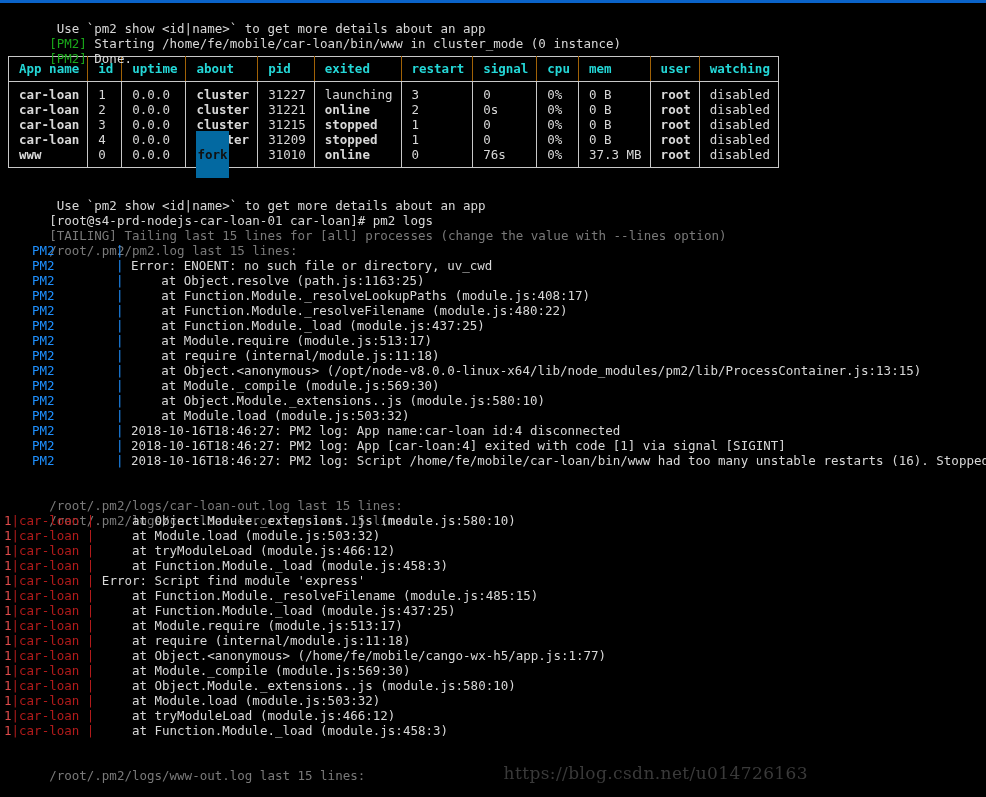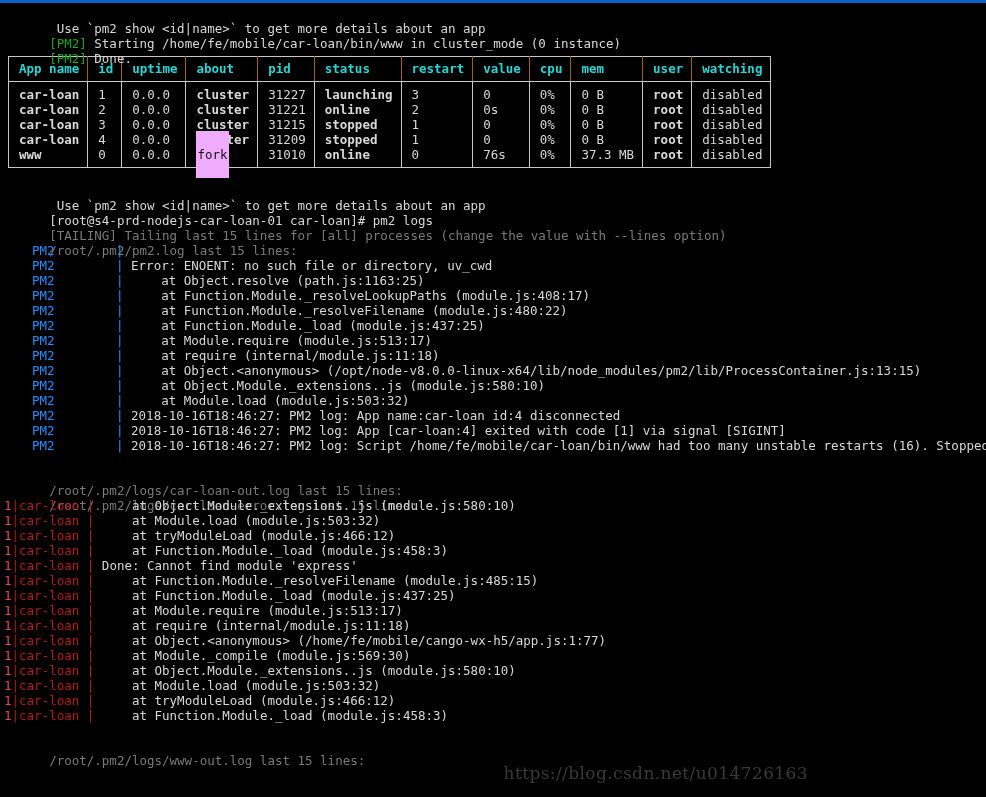--- a/index.html
+++ b/index.html
@@ -75,29 +75,29 @@
     padding: 0px 8px 0px 10px;
     height: 15px;
     white-space: nowrap;
     color: #d8d8d8;
   }
   .pm2table tr.firstrow td { padding-top: 5px; }
   .pm2table tr.lastrow td { padding-bottom: 5px; margin-left: 30px; }
   .pm2table th:last-child, .pm2table td:last-child { border-right: none; }
   .cell-app { color: #24d7d7; font-weight: bold; }
   .cell-mode { color: #3b78ff; font-weight: bold; text-align: right; }
-  .cell-launching { color: #3b78ff; font-weight: bold; }
+  .cell-launching { color: #3b78ff; font-weight: normal; }
   .cell-online { color: #1aa81a; font-weight: bold; }
   .cell-stopped { color: #e04b4b; font-weight: bold; }
   .cell-user { color: #f2f2f2; font-weight: bold; }
   .cell-watching { color: #6e6e6e; }
   .inv {
-    background: #f0abfc;
+    background: #0369a1;
     color: #111111;
-    font-weight: normal;
+    font-weight: bold;
     padding: 16px 1px;
   }
   .watermark {
     position: absolute;
     right: 8px;
     bottom: 16px;
     color: #3a3a3a;
     font-family: "DejaVu Serif", "Liberation Serif", serif;
     font-size: 17px;
     letter-spacing: 0.4px;
@@ -127,23 +127,23 @@
     </div>
 
     <table class="pm2table">
       <thead>
         <tr>
           <th>App name</th>
           <th>id</th>
           <th>uptime</th>
           <th>about</th>
           <th>pid</th>
-          <th>status</th>
+          <th>exited</th>
           <th>restart</th>
-          <th>value</th>
+          <th>signal</th>
           <th>cpu</th>
           <th>mem</th>
           <th>user</th>
           <th>watching</th>
         </tr>
       </thead>
       <tbody id="table-body">
           <tr class="firstrow">
             <td class="cell-app">car-loan</td>
             <td>1</td>
@@ -238,20 +238,21 @@
     <div id="pm2-log-block">
         <div class="line"><span class="c-bblue prefix-pm2">PM2</span><span class="c-bblue">|</span><span class="c-white"> </span></div>
         <div class="line"><span class="c-bblue prefix-pm2">PM2</span><span class="c-bblue">|</span><span class="c-white"> Error: ENOENT: no such file or directory, uv_cwd</span></div>
         <div class="line"><span class="c-bblue prefix-pm2">PM2</span><span class="c-bblue">|</span><span class="c-white">     at Object.resolve (path.js:1163:25)</span></div>
         <div class="line"><span class="c-bblue prefix-pm2">PM2</span><span class="c-bblue">|</span><span class="c-white">     at Function.Module._resolveLookupPaths (module.js:408:17)</span></div>
         <div class="line"><span class="c-bblue prefix-pm2">PM2</span><span class="c-bblue">|</span><span class="c-white">     at Function.Module._resolveFilename (module.js:480:22)</span></div>
         <div class="line"><span class="c-bblue prefix-pm2">PM2</span><span class="c-bblue">|</span><span class="c-white">     at Function.Module._load (module.js:437:25)</span></div>
         <div class="line"><span class="c-bblue prefix-pm2">PM2</span><span class="c-bblue">|</span><span class="c-white">     at Module.require (module.js:513:17)</span></div>
         <div class="line"><span class="c-bblue prefix-pm2">PM2</span><span class="c-bblue">|</span><span class="c-white">     at require (internal/module.js:11:18)</span></div>
         <div class="line"><span class="c-bblue prefix-pm2">PM2</span><span class="c-bblue">|</span><span class="c-white">     at Object.&lt;anonymous&gt; (/opt/node-v8.0.0-linux-x64/lib/node_modules/pm2/lib/ProcessContainer.js:13:15)</span></div>
+        <div class="line"><span class="c-bblue prefix-pm2">PM2</span><span class="c-bblue">|</span><span class="c-white">     at Module._compile (module.js:569:30)</span></div>
         <div class="line"><span class="c-bblue prefix-pm2">PM2</span><span class="c-bblue">|</span><span class="c-white">     at Object.Module._extensions..js (module.js:580:10)</span></div>
         <div class="line"><span class="c-bblue prefix-pm2">PM2</span><span class="c-bblue">|</span><span class="c-white">     at Module.load (module.js:503:32)</span></div>
         <div class="line"><span class="c-bblue prefix-pm2">PM2</span><span class="c-bblue">|</span><span class="c-white"> 2018-10-16T18:46:27: PM2 log: App name:car-loan id:4 disconnected</span></div>
         <div class="line"><span class="c-bblue prefix-pm2">PM2</span><span class="c-bblue">|</span><span class="c-white"> 2018-10-16T18:46:27: PM2 log: App [car-loan:4] exited with code [1] via signal [SIGINT]</span></div>
         <div class="line"><span class="c-bblue prefix-pm2">PM2</span><span class="c-bblue">|</span><span class="c-white"> 2018-10-16T18:46:27: PM2 log: Script /home/fe/mobile/car-loan/bin/www had too many unstable restarts (16). Stopped. "errored"</span></div>
       </div>
 
     <div class="blank"></div>
 
     <div class="line">
@@ -260,21 +261,21 @@
 
     <div class="line">
       <span class="c-gray">/root/.pm2/logs/car-loan-error.log last 15 lines:</span>
     </div>
 
     <div id="car-loan-log-block">
         <div class="line"><span class="c-red">1</span><span class="c-dred">|</span><span class="c-dred">car-loan </span><span class="c-dred">|</span><span class="c-white">     at Object.Module._extensions..js (module.js:580:10)</span></div>
         <div class="line"><span class="c-red">1</span><span class="c-dred">|</span><span class="c-dred">car-loan </span><span class="c-dred">|</span><span class="c-white">     at Module.load (module.js:503:32)</span></div>
         <div class="line"><span class="c-red">1</span><span class="c-dred">|</span><span class="c-dred">car-loan </span><span class="c-dred">|</span><span class="c-white">     at tryModuleLoad (module.js:466:12)</span></div>
         <div class="line"><span class="c-red">1</span><span class="c-dred">|</span><span class="c-dred">car-loan </span><span class="c-dred">|</span><span class="c-white">     at Function.Module._load (module.js:458:3)</span></div>
-        <div class="line"><span class="c-red">1</span><span class="c-dred">|</span><span class="c-dred">car-loan </span><span class="c-dred">|</span><span class="c-white"> Done: Cannot find module 'express'</span></div>
+        <div class="line"><span class="c-red">1</span><span class="c-dred">|</span><span class="c-dred">car-loan </span><span class="c-dred">|</span><span class="c-white"> Error: Script find module 'express'</span></div>
         <div class="line"><span class="c-red">1</span><span class="c-dred">|</span><span class="c-dred">car-loan </span><span class="c-dred">|</span><span class="c-white">     at Function.Module._resolveFilename (module.js:485:15)</span></div>
         <div class="line"><span class="c-red">1</span><span class="c-dred">|</span><span class="c-dred">car-loan </span><span class="c-dred">|</span><span class="c-white">     at Function.Module._load (module.js:437:25)</span></div>
         <div class="line"><span class="c-red">1</span><span class="c-dred">|</span><span class="c-dred">car-loan </span><span class="c-dred">|</span><span class="c-white">     at Module.require (module.js:513:17)</span></div>
         <div class="line"><span class="c-red">1</span><span class="c-dred">|</span><span class="c-dred">car-loan </span><span class="c-dred">|</span><span class="c-white">     at require (internal/module.js:11:18)</span></div>
         <div class="line"><span class="c-red">1</span><span class="c-dred">|</span><span class="c-dred">car-loan </span><span class="c-dred">|</span><span class="c-white">     at Object.&lt;anonymous&gt; (/home/fe/mobile/cango-wx-h5/app.js:1:77)</span></div>
         <div class="line"><span class="c-red">1</span><span class="c-dred">|</span><span class="c-dred">car-loan </span><span class="c-dred">|</span><span class="c-white">     at Module._compile (module.js:569:30)</span></div>
         <div class="line"><span class="c-red">1</span><span class="c-dred">|</span><span class="c-dred">car-loan </span><span class="c-dred">|</span><span class="c-white">     at Object.Module._extensions..js (module.js:580:10)</span></div>
         <div class="line"><span class="c-red">1</span><span class="c-dred">|</span><span class="c-dred">car-loan </span><span class="c-dred">|</span><span class="c-white">     at Module.load (module.js:503:32)</span></div>
         <div class="line"><span class="c-red">1</span><span class="c-dred">|</span><span class="c-dred">car-loan </span><span class="c-dred">|</span><span class="c-white">     at tryModuleLoad (module.js:466:12)</span></div>
         <div class="line"><span class="c-red">1</span><span class="c-dred">|</span><span class="c-dred">car-loan </span><span class="c-dred">|</span><span class="c-white">     at Function.Module._load (module.js:458:3)</span></div>

